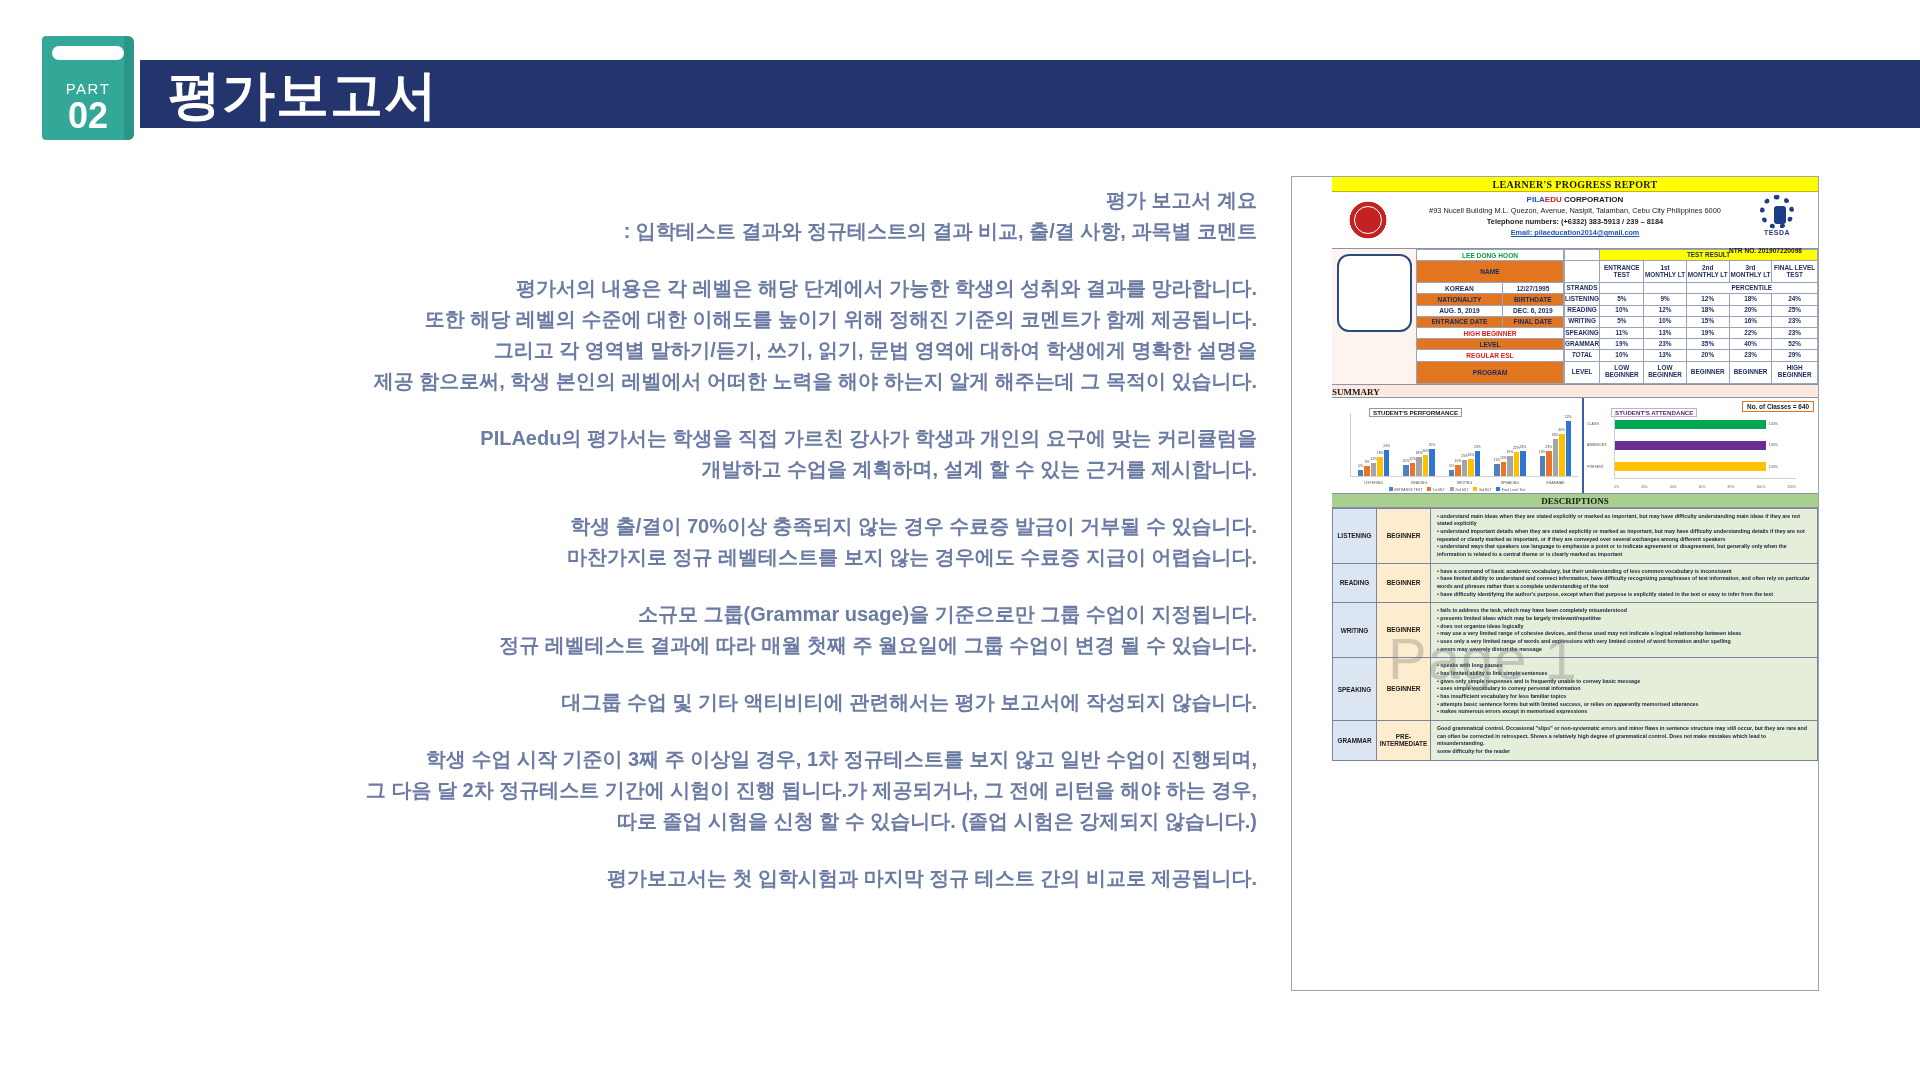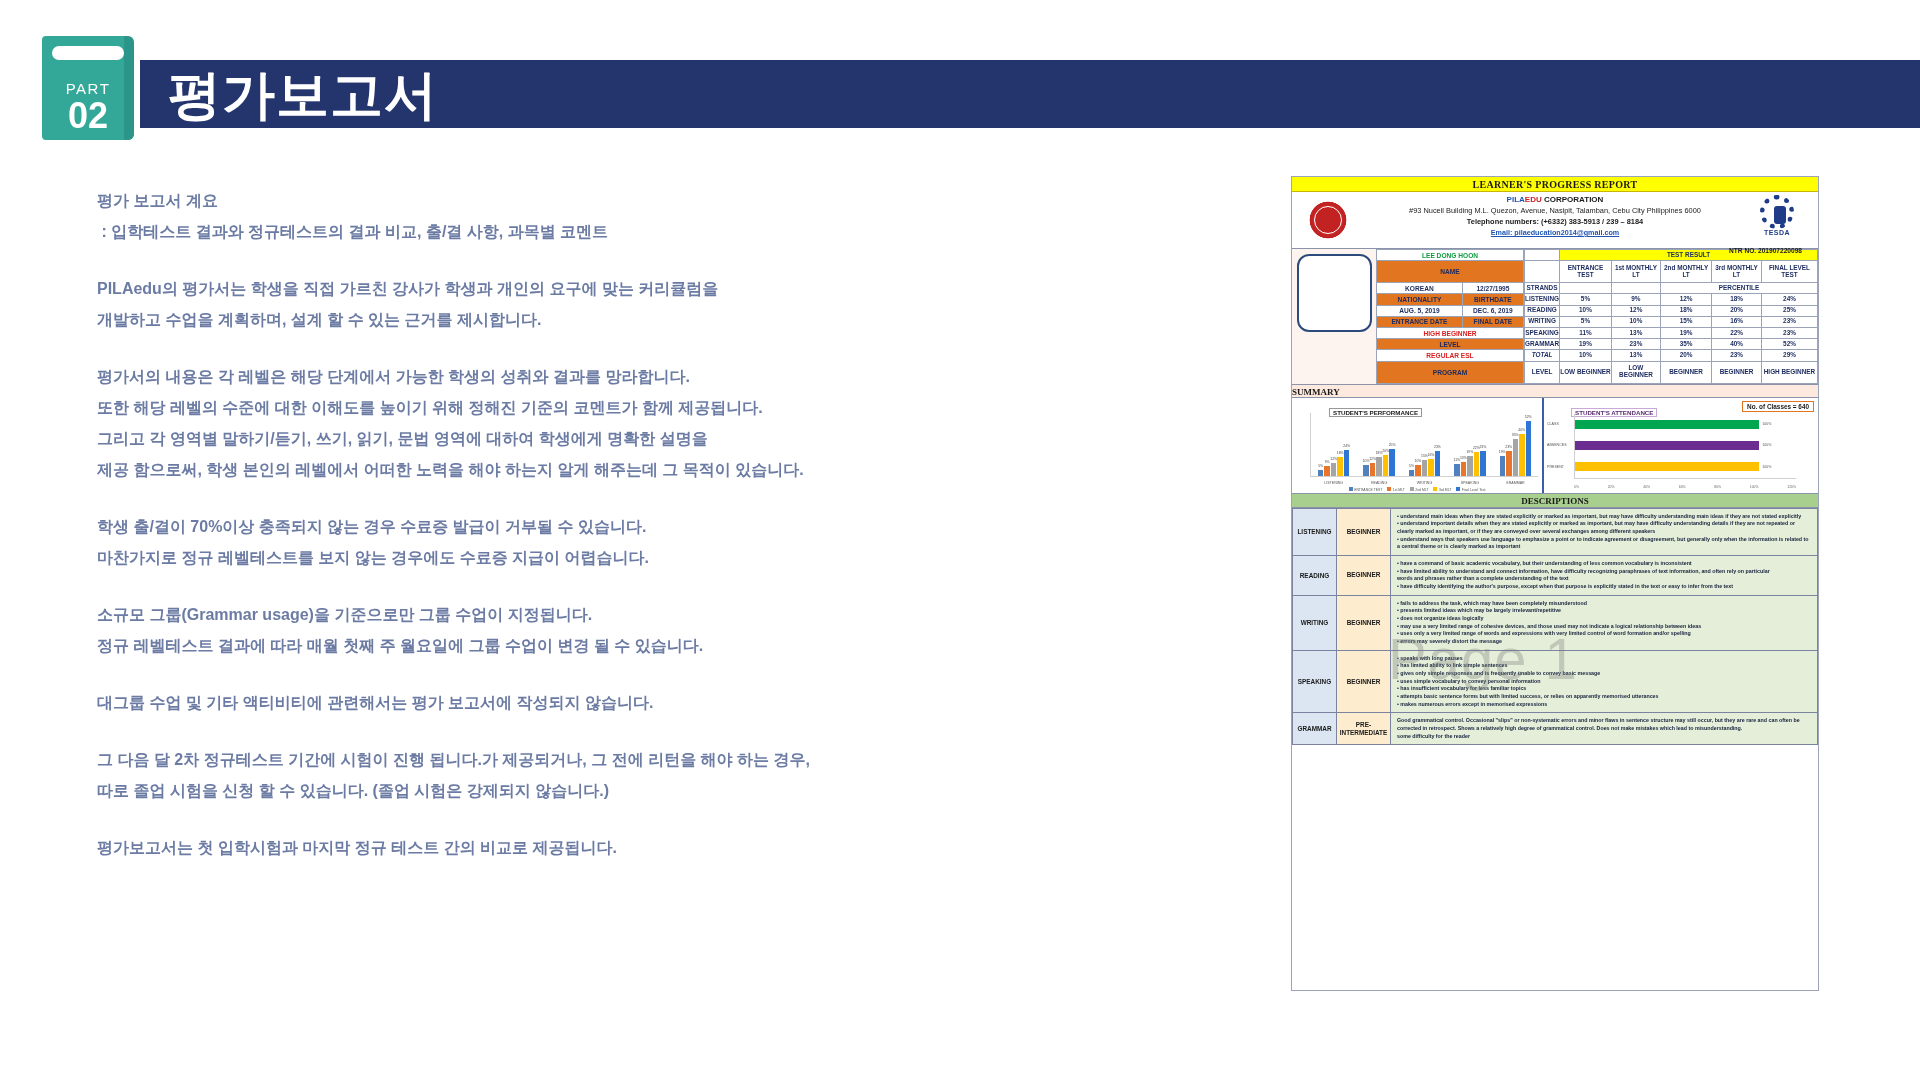--- a/index.html
+++ b/index.html
@@ -46,34 +46,36 @@
     position: absolute; left: 0; top: 60px; width: 92px;
     text-align: center; color: #ffffff;
     font-size: 36px; font-weight: 700; line-height: 40px;
   }
 
   
   .body-copy {
     position: absolute; left: 97px; top: 185px;
     width: 1160px;
     color: #6b7ba3;
-    font-size: 16px; font-weight: 700;
+    font-size: 20px; font-weight: 700;
     line-height: 31px;
+    text-align: right;
   }
   .para { margin-bottom: 26px; }
   .para .ln { display: block; white-space: pre; }
 
   
   .report {
     position: absolute; left: 1291px; top: 176px;
     width: 528px; height: 815px;
     background: #ffffff;
     border: 1px solid #9aa3b8;
     font-family: "Liberation Sans", sans-serif;
     overflow: hidden;
+    padding-left: 40px;
   }
   .rep-title {
     height: 15px; background: #ffff00;
     border-bottom: 1px solid #c9b400;
     display: flex; align-items: center; justify-content: center;
     font-size: 10px; font-weight: 700; color: #1a1a1a;
     font-family: "Liberation Serif", serif;
     letter-spacing: .3px;
   }
   .rep-head { position: relative; height: 56px; }
@@ -248,41 +250,42 @@
     <div class="part-number">02</div>
   </div>
   <div class="header-title">평가보고서</div>
 
   <div class="body-copy" id="body-copy">
       <div class="para">
         <span class="ln">평가 보고서 계요</span>
         <span class="ln"> : 입학테스트 결과와 정규테스트의 결과 비교, 출/결 사항, 과목별 코멘트</span>
       </div>
       <div class="para">
-        <span class="ln">PILAedu의 평가서는 학생을 직접 가르친 강사가 학생과 개인의 요구에 맞는 커리큘럼을</span>
-        <span class="ln">개발하고 수업을 계획하며, 설계 할 수 있는 근거를 제시합니다.</span>
-      </div>
-      <div class="para">
         <span class="ln">평가서의 내용은 각 레벨은 해당 단계에서 가능한 학생의 성취와 결과를 망라합니다.</span>
         <span class="ln">또한 해당 레벨의 수준에 대한 이해도를 높이기 위해 정해진 기준의 코멘트가 함께 제공됩니다.</span>
         <span class="ln">그리고 각 영역별 말하기/듣기, 쓰기, 읽기, 문법 영역에 대하여 학생에게 명확한 설명을</span>
         <span class="ln">제공 함으로써, 학생 본인의 레벨에서 어떠한 노력을 해야 하는지 알게 해주는데 그 목적이 있습니다.</span>
       </div>
       <div class="para">
+        <span class="ln">PILAedu의 평가서는 학생을 직접 가르친 강사가 학생과 개인의 요구에 맞는 커리큘럼을</span>
+        <span class="ln">개발하고 수업을 계획하며, 설계 할 수 있는 근거를 제시합니다.</span>
+      </div>
+      <div class="para">
         <span class="ln">학생 출/결이 70%이상 충족되지 않는 경우 수료증 발급이 거부될 수 있습니다.</span>
         <span class="ln">마찬가지로 정규 레벨테스트를 보지 않는 경우에도 수료증 지급이 어렵습니다.</span>
       </div>
       <div class="para">
         <span class="ln">소규모 그룹(Grammar usage)을 기준으로만 그룹 수업이 지정됩니다.</span>
         <span class="ln">정규 레벨테스트 결과에 따라 매월 첫째 주 월요일에 그룹 수업이 변경 될 수 있습니다.</span>
       </div>
       <div class="para">
         <span class="ln">대그룹 수업 및 기타 액티비티에 관련해서는 평가 보고서에 작성되지 않습니다.</span>
       </div>
       <div class="para">
+        <span class="ln">학생 수업 시작 기준이 3째 주 이상일 경우, 1차 정규테스트를 보지 않고 일반 수업이 진행되며,</span>
         <span class="ln">그 다음 달 2차 정규테스트 기간에 시험이 진행 됩니다.가 제공되거나, 그 전에 리턴을 해야 하는 경우,</span>
         <span class="ln">따로 졸업 시험을 신청 할 수 있습니다. (졸업 시험은 강제되지 않습니다.)</span>
       </div>
       <div class="para">
         <span class="ln">평가보고서는 첫 입학시험과 마지막 정규 테스트 간의 비교로 제공됩니다.</span>
       </div>
     </div>
 
   <div class="report">
 

